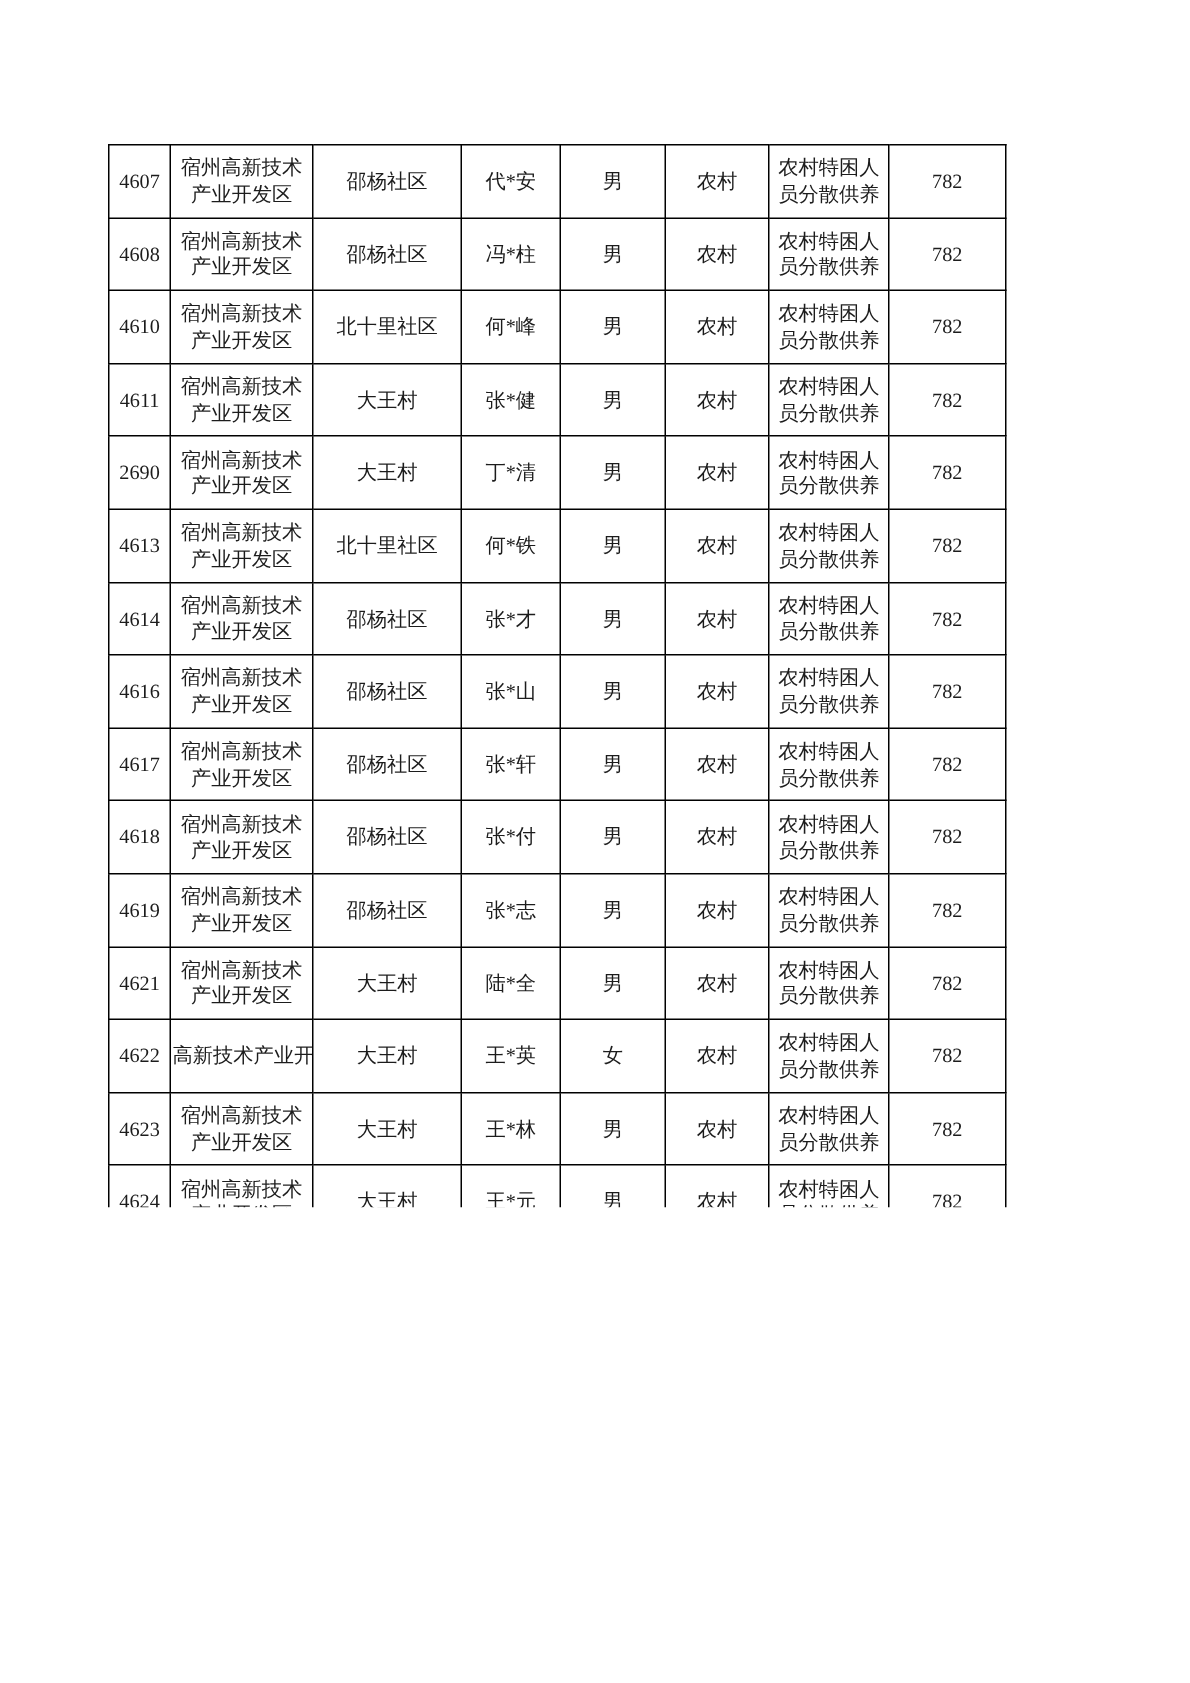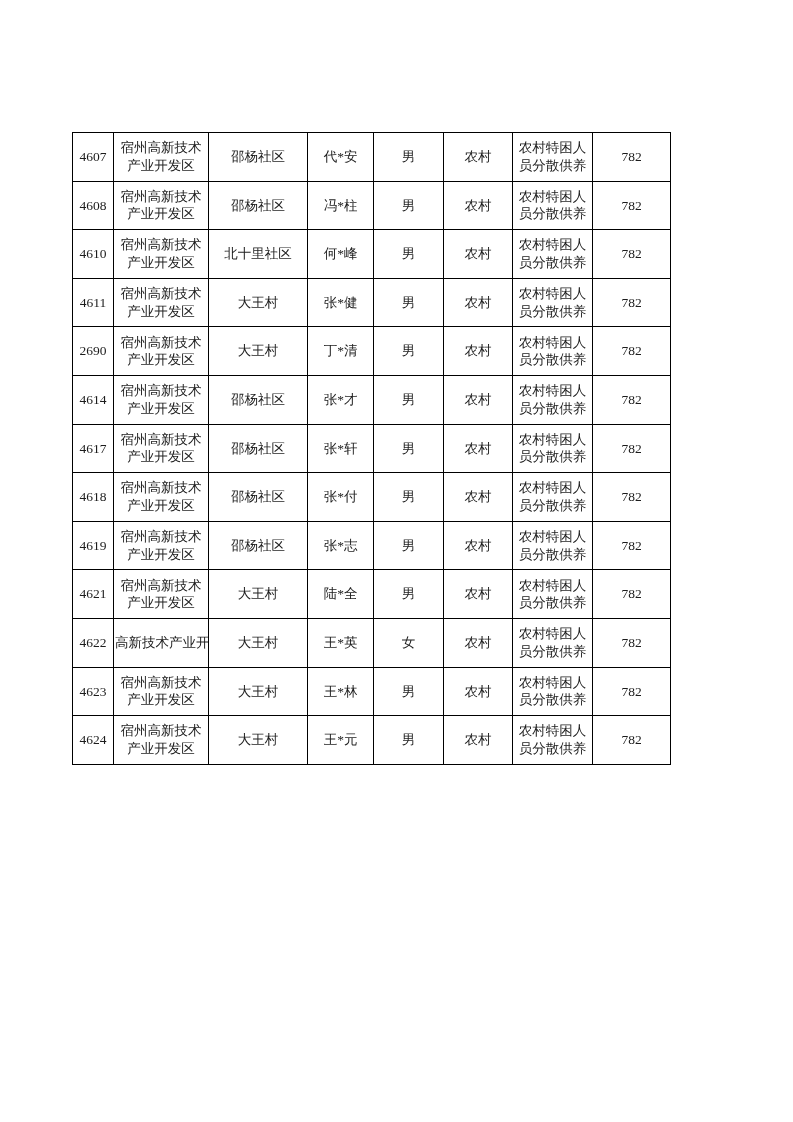--- a/index.html
+++ b/index.html
@@ -7,21 +7,20 @@
     padding: 0;
     background: #ffffff;
   }
   .page {
     position: relative;
     width: 793px;
     height: 805px;
     background: #ffffff;
     overflow: hidden;
     font-family: "Liberation Serif", "DejaVu Serif", serif;
-    margin-top: 36px;
   }
   table.grid {
     position: absolute;
     left: 72px;
     top: 96px;
     width: 598px;
     border-collapse: collapse;
     table-layout: fixed;
   }
   table.grid td {
@@ -109,24 +108,44 @@
           <td>2690</td>
           <td>宿州高新技术产业开发区</td>
           <td>大王村</td>
           <td>丁*清</td>
           <td>男</td>
           <td>农村</td>
           <td>农村特困人员分散供养</td>
           <td>782</td>
         </tr>
         <tr>
+          <td>4613</td>
+          <td>宿州高新技术产业开发区</td>
+          <td>北十里社区</td>
+          <td>何*铁</td>
+          <td>男</td>
+          <td>农村</td>
+          <td>农村特困人员分散供养</td>
+          <td>782</td>
+        </tr>
+        <tr>
           <td>4614</td>
           <td>宿州高新技术产业开发区</td>
           <td>邵杨社区</td>
           <td>张*才</td>
+          <td>男</td>
+          <td>农村</td>
+          <td>农村特困人员分散供养</td>
+          <td>782</td>
+        </tr>
+        <tr>
+          <td>4616</td>
+          <td>宿州高新技术产业开发区</td>
+          <td>邵杨社区</td>
+          <td>张*山</td>
           <td>男</td>
           <td>农村</td>
           <td>农村特困人员分散供养</td>
           <td>782</td>
         </tr>
         <tr>
           <td>4617</td>
           <td>宿州高新技术产业开发区</td>
           <td>邵杨社区</td>
           <td>张*轩</td>

